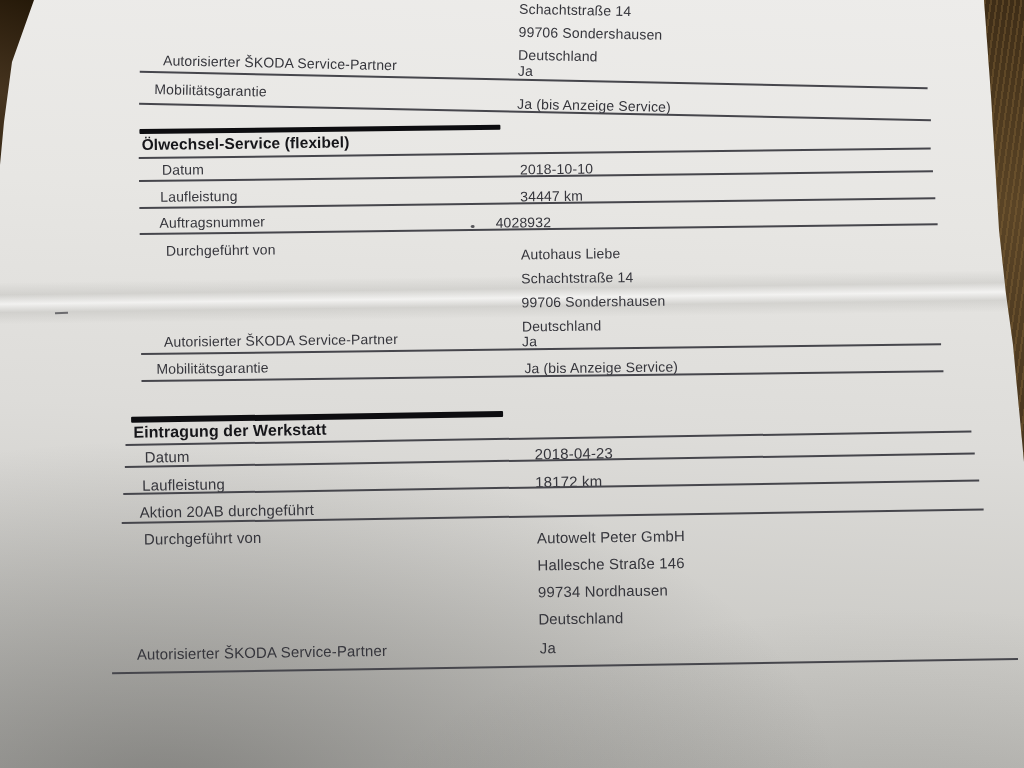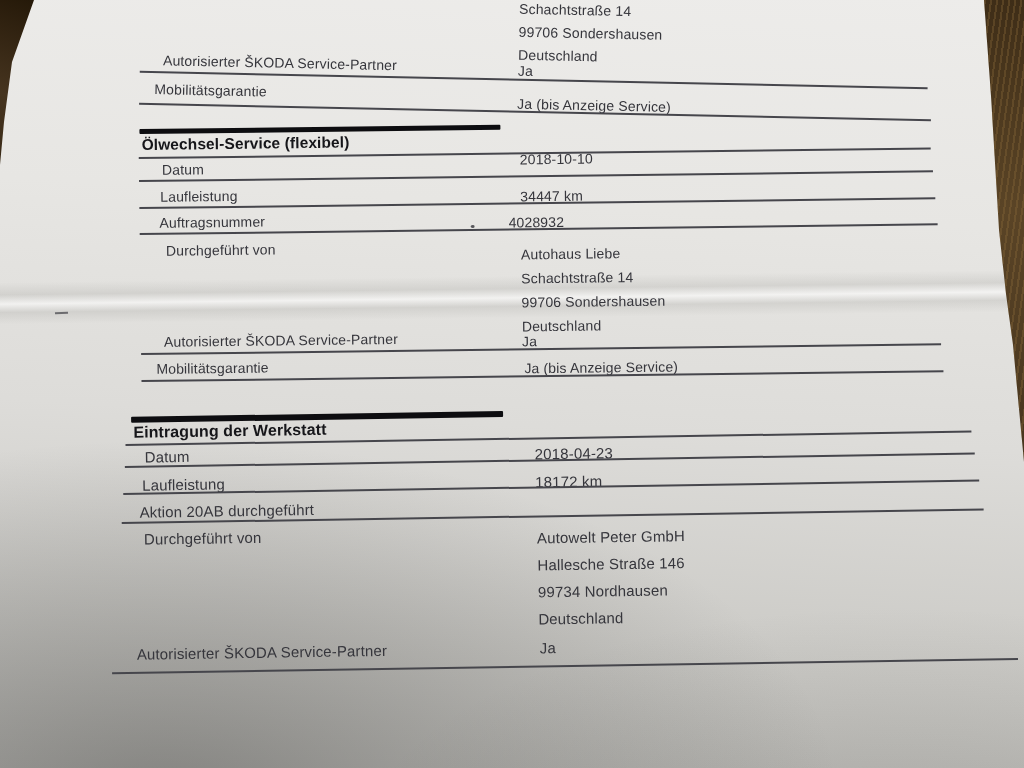--- a/index.html
+++ b/index.html
@@ -80,29 +80,29 @@
     <div class="t" style="left:518px;top:88px">Ja (bis Anzeige Service)</div>
     <div class="rule" style="left:140px;top:103px;width:792px"></div>
   </div>
 
   <div class="blk b2">
     <div class="bar" style="left:141px;top:129px;width:361px;height:5px"></div>
     <div class="t hd" style="left:143px;top:136px">Ölwechsel-Service (flexibel)</div>
     <div class="rule" style="left:140px;top:157px;width:792px"></div>
 
     <div class="t" style="left:163px;top:162px">Datum</div>
-    <div class="t" style="left:521px;top:156px">2018-10-10</div>
+    <div class="t" style="left:521px;top:166px">2018-10-10</div>
     <div class="rule" style="left:140px;top:180px;width:794px"></div>
 
     <div class="t" style="left:161px;top:189px">Laufleistung</div>
     <div class="t" style="left:521px;top:193px">34447 km</div>
     <div class="rule" style="left:140px;top:207px;width:796px"></div>
 
     <div class="t" style="left:160px;top:215px">Auftragsnummer</div>
-    <div class="t" style="left:509px;top:219px">4028932</div>
+    <div class="t" style="left:496px;top:219px">4028932</div>
     <div class="rule" style="left:140px;top:233px;width:798px"></div>
 
     <div class="t" style="left:166px;top:243px">Durchgeführt von</div>
     <div class="t addr" style="left:521px;top:247px;line-height:24px">
       <div>Autohaus Liebe</div>
       <div>Schachtstraße 14</div>
       <div>99706 Sondershausen</div>
       <div>Deutschland</div>
     </div>
     <div class="t" style="left:163px;top:334px">Autorisierter ŠKODA Service-Partner</div>

